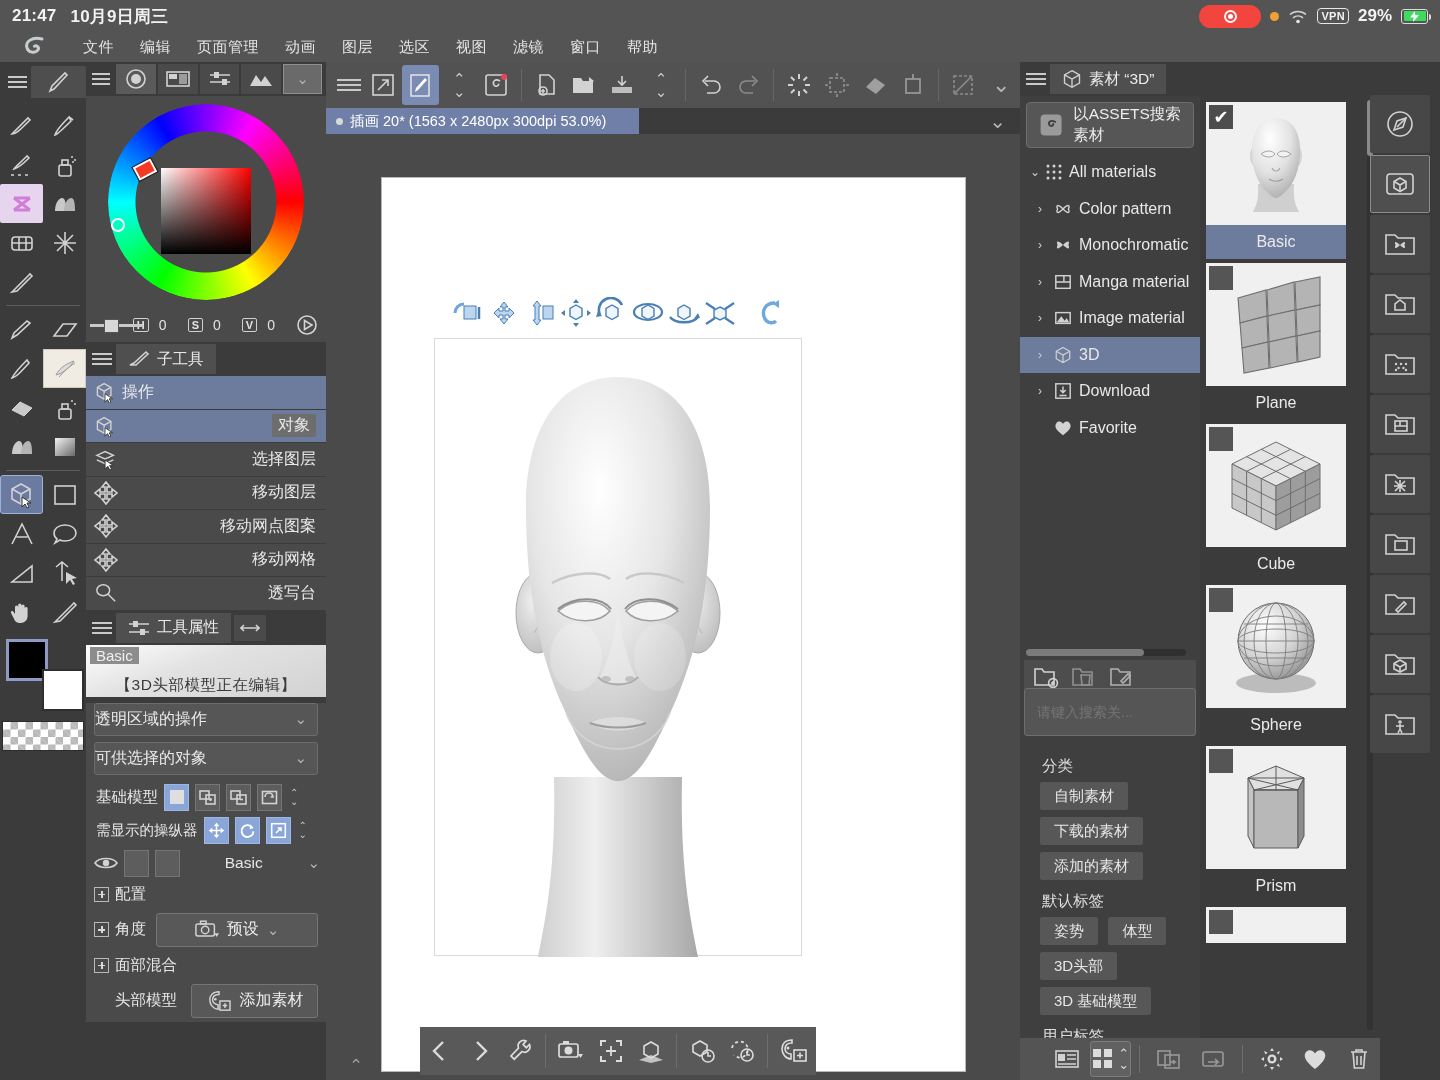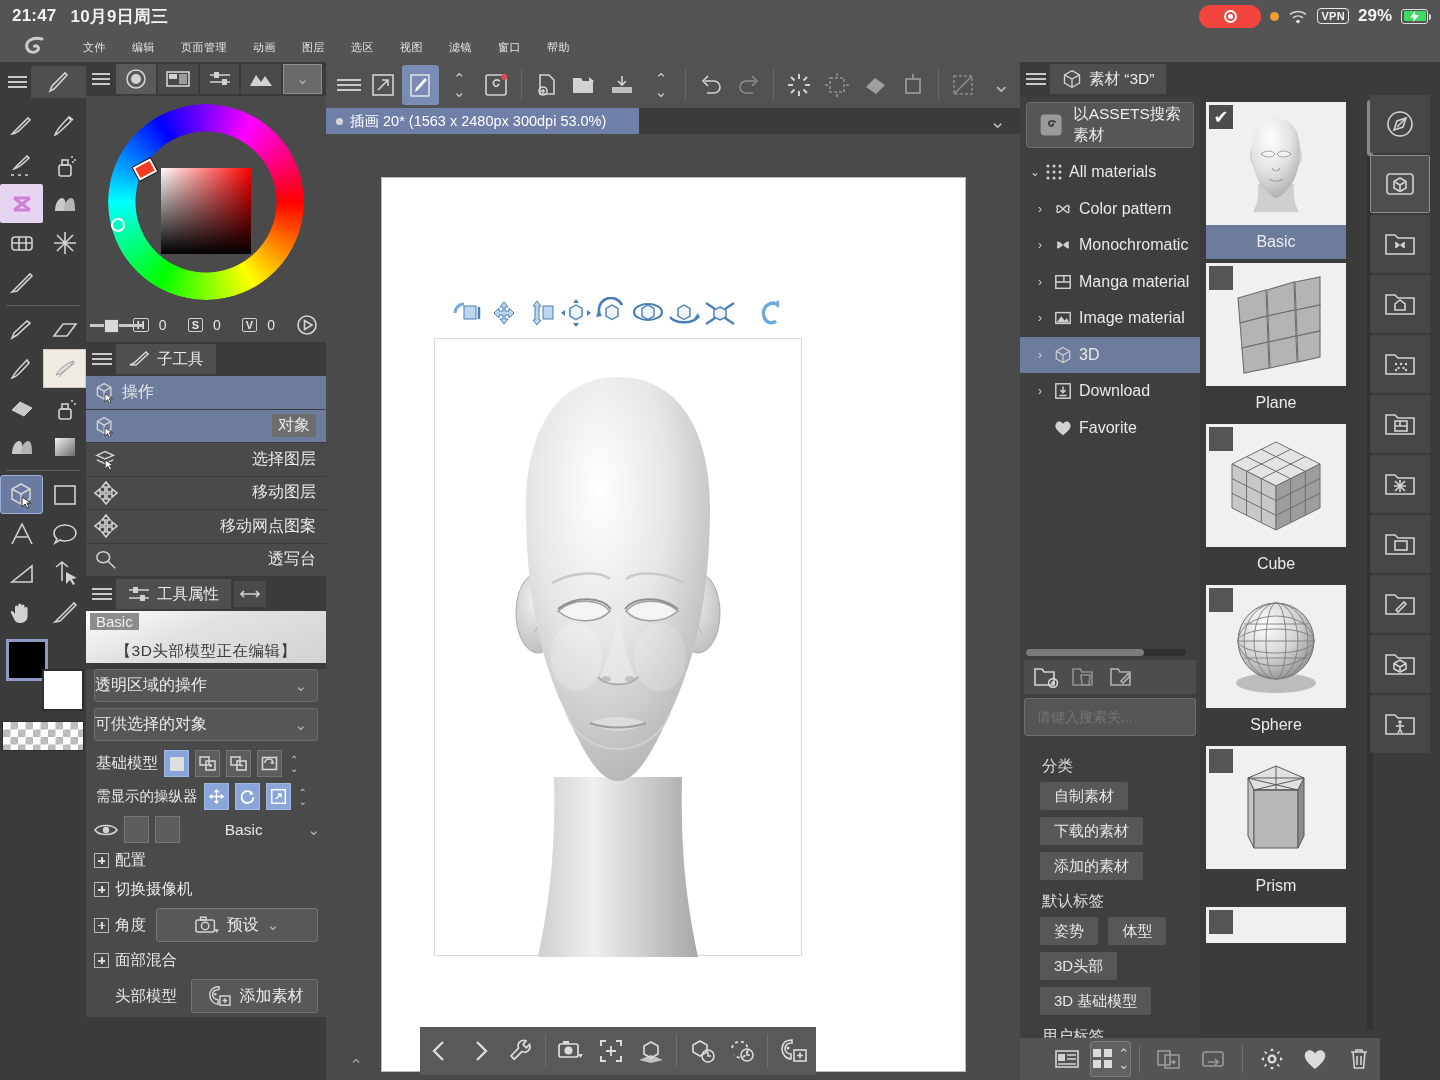--- a/index.html
+++ b/index.html
@@ -45,21 +45,21 @@
   .batt::after{ content:''; position:absolute; right:-4px; top:4px; width:2px;height:6px;background:#dcdcdc;border-radius:0 2px 2px 0;}
   .batt-fill{ background:#3ddc60; height:100%; width:100%; border-radius:1px; display:flex;align-items:center;justify-content:center;}
 
   
   #menubar {
     position: absolute; left: 0; top: 32px; width: 1440px; height: 30px;
     background: #545454; display: flex; align-items: center; padding-left: 22px;
   }
   .app-logo { width: 26px; height: 24px; margin-right: 22px; opacity:.92; }
   .menu-item {
-    color: #e4e4e4; font-size: 11px; padding: 2px 13px; cursor: default;
+    color: #e4e4e4; font-size: 15px; padding: 2px 13px; cursor: default;
     letter-spacing: .5px;
   }
   .chev { color: #b6b6b6; font-size: 15px; }
   .gripper { width: 3px; height: 15px; border-left: 1.5px solid #9a9a9a; border-right:1.5px solid #9a9a9a; }
 
   
   #toolpal {
     position: absolute; left: 0; top: 62px; width: 86px; height: 1018px;
     background: #3b3b3b;
   }
@@ -225,21 +225,21 @@
   }
   .tree-row { height:36.5px; display:flex;align-items:center; gap:7px; padding-left:10px;
               color:#e8e8e8; font-size:16px; }
   .tree-row.indent { padding-left:18px; }
   .tree-row.sel { background:#6d7b9d; }
   .arrow { color:#cfcfcf; font-size:12px; width:9px; }
   .mat-toolrow { position:absolute; left:4px; bottom:352px; width:172px; height:34px;
                  background:#4d4d4d; display:flex; align-items:center; gap:4px; padding-left:6px;}
   .hscroll { position:absolute; left:6px; bottom:390px; width:160px; height:7px; background:#2f2f2f;border-radius:4px;}
   .hscroll i { display:block; width:118px;height:7px;background:#7b7b7b;border-radius:4px;}
-  .searchbox { position:absolute; left:4px; bottom:310px; width:172px; height:38px; background:#555;
+  .searchbox { position:absolute; left:4px; bottom:310px; width:172px; height:48px; background:#555;
                border:1px solid #6e6e6e; border-radius:3px; display:flex;align-items:center;gap:6px;padding:0 6px;}
   .searchbox input { flex:1; background:transparent;border:none;outline:none;color:#d6d6d6;font-size:14px;
                      font-family:"Liberation Sans",sans-serif;}
   .tagarea { position:absolute; left:12px; bottom:0; width:180px; height:300px; padding:6px 8px;
              overflow:hidden;}
   .tag-head { color:#dcdcdc; font-size:15.5px; margin: 4px 0 5px 2px;}
   .tag { display:inline-flex; align-items:center; justify-content:center; height:28px;
          background:#575757; color:#e6e6e6; font-size:15px; padding:0 14px; margin:0 6px 7px 0;
          border-radius:2px;}
   .tag-scrollbar { position:absolute; right:3px; top:14px; width:5px;height:250px;background:#2f2f2f;border-radius:3px;}
@@ -635,20 +635,28 @@
       <div class="st-row">
         <span class="st-ico">
           <svg width="24" height="24" viewBox="0 0 24 24">
               <path d="M12 1 L16 6 H13 V11 H18 V8 L23 12 L18 16 V13 H13 V18 H16 L12 23 L8 18 H11 V13 H6 V16 L1 12 L6 8 V11 H11 V6 H8 Z" class="ic"></path>
             </svg>
         </span>
         <span>移动网点图案</span>
       </div>
       <div class="st-row">
         <span class="st-ico">
+          <svg width="24" height="24" viewBox="0 0 24 24">
+              <path d="M12 1 L16 6 H13 V11 H18 V8 L23 12 L18 16 V13 H13 V18 H16 L12 23 L8 18 H11 V13 H6 V16 L1 12 L6 8 V11 H11 V6 H8 Z" class="ic"></path>
+            </svg>
+        </span>
+        <span>移动网格</span>
+      </div>
+      <div class="st-row">
+        <span class="st-ico">
           <svg width="24" height="22" viewBox="0 0 26 24">
               <ellipse cx="10" cy="9" rx="7" ry="6" class="ic"></ellipse>
               <path d="M15 13 L23 21" class="ic" stroke-width="2.6"></path>
             </svg>
         </span>
         <span>透写台</span>
       </div>
     </div>
 
     <div class="sec-head">
@@ -752,24 +760,20 @@
           </span>
         <span class="mini-btn"></span>
         <span class="mini-btn"></span>
         <span style="flex:1;text-align:center">Basic</span>
         <span class="chev">⌄</span>
       </div>
 
       <div class="expander">
         <span class="plusbox"></span>
         <span>配置</span>
-      </div>
-      <div class="expander">
-        <span class="plusbox"></span>
-        <span>切换摄像机</span>
       </div>
       <div class="expander">
         <span class="plusbox"></span>
         <span>角度</span>
         <span class="wide-btn" style="margin-left:4px">
           <svg width="24" height="19" viewBox="0 0 26 20">
               <rect x="1" y="4" width="20" height="13" rx="2" class="ic"></rect>
               <circle cx="11" cy="10.5" r="4" class="ic"></circle>
               <rect x="6" y="1" width="6" height="3" class="ic"></rect>
               <path d="M21 14 l2.5 4 l2.5-4 Z" class="ic-f"></path>

